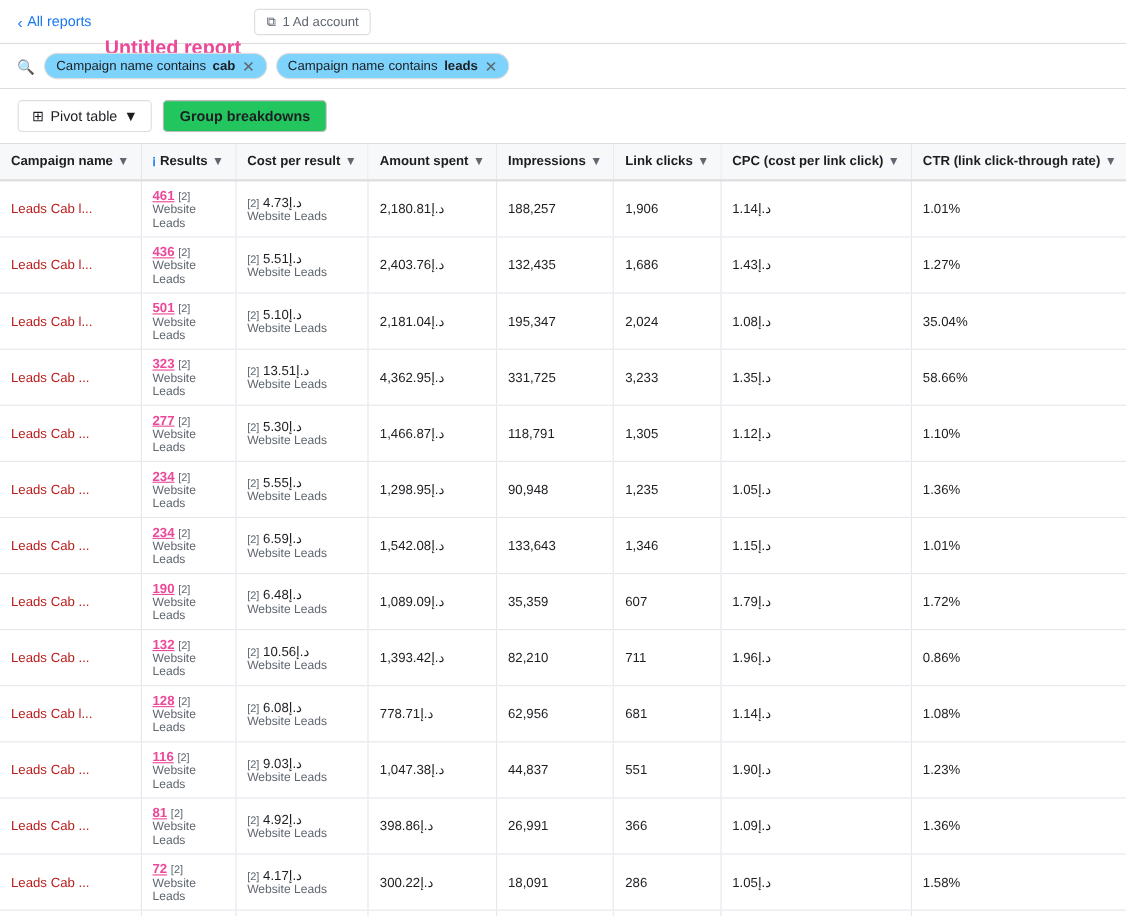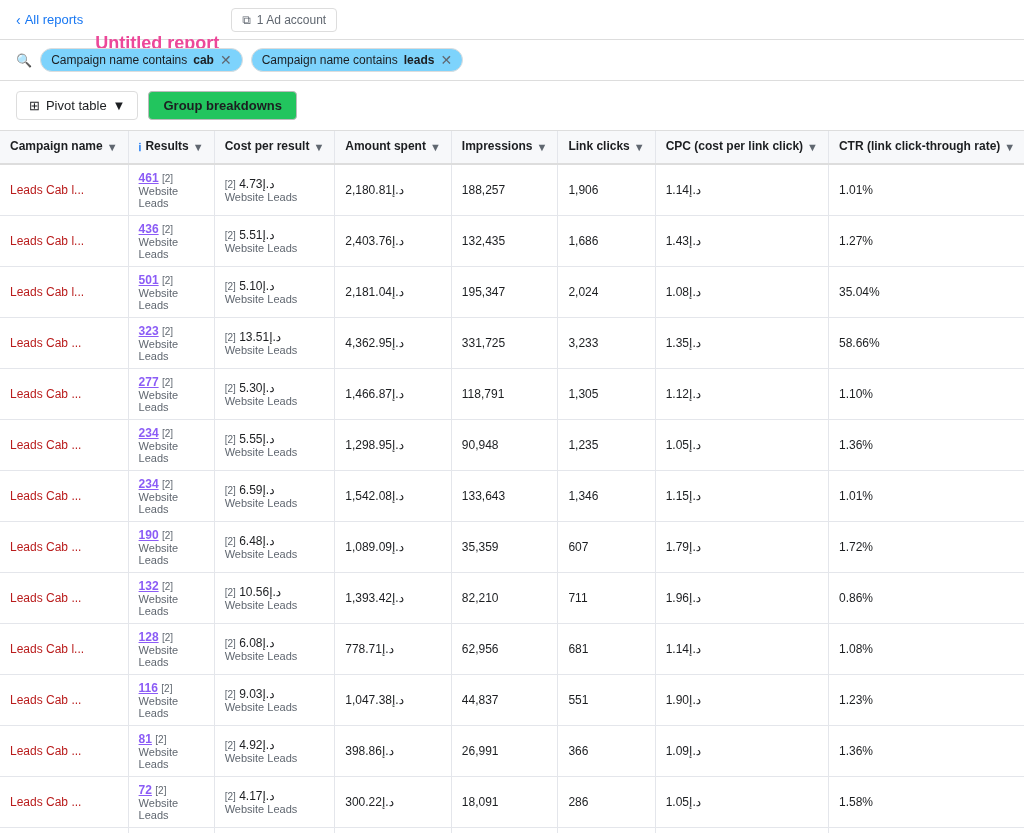--- a/index.html
+++ b/index.html
@@ -58,21 +58,21 @@
     thead th .col-header { display: flex; align-items: center; gap: 4px; }
     thead th .col-sort { color: #606770; font-size: 11px; cursor: pointer; }
     thead th .col-title { font-size: 12px; line-height: 1.3; }
     thead th .info-icon { color: #1877f2; font-size: 11px; }
 
     tbody tr { border-bottom: 1px solid #e4e6eb; }
     td { padding: 6px 10px; vertical-align: middle; border-right: 1px solid #e4e6eb; }
 
     .campaign-link { color: #b91c1c; cursor: pointer; text-decoration: none; font-size: 12px; }
     .sub-label { color: #606770; font-size: 11px; }
-    .result-num { color: #8b5cf6; font-size: 12px; font-weight: 600; cursor: pointer; text-decoration: underline; }
+    .result-num { color: #ec4899; font-size: 12px; font-weight: 600; cursor: pointer; text-decoration: underline; }
     .badge-2 { font-size: 10px; color: #606770; }
     .metric-val { font-size: 12px; color: #1c1e21; }
   </style>
 </head>
 <body>
 
 <div class="top-bar">
   <div class="back-link">
     <span class="back-arrow">‹</span>
     <span>All reports</span>

